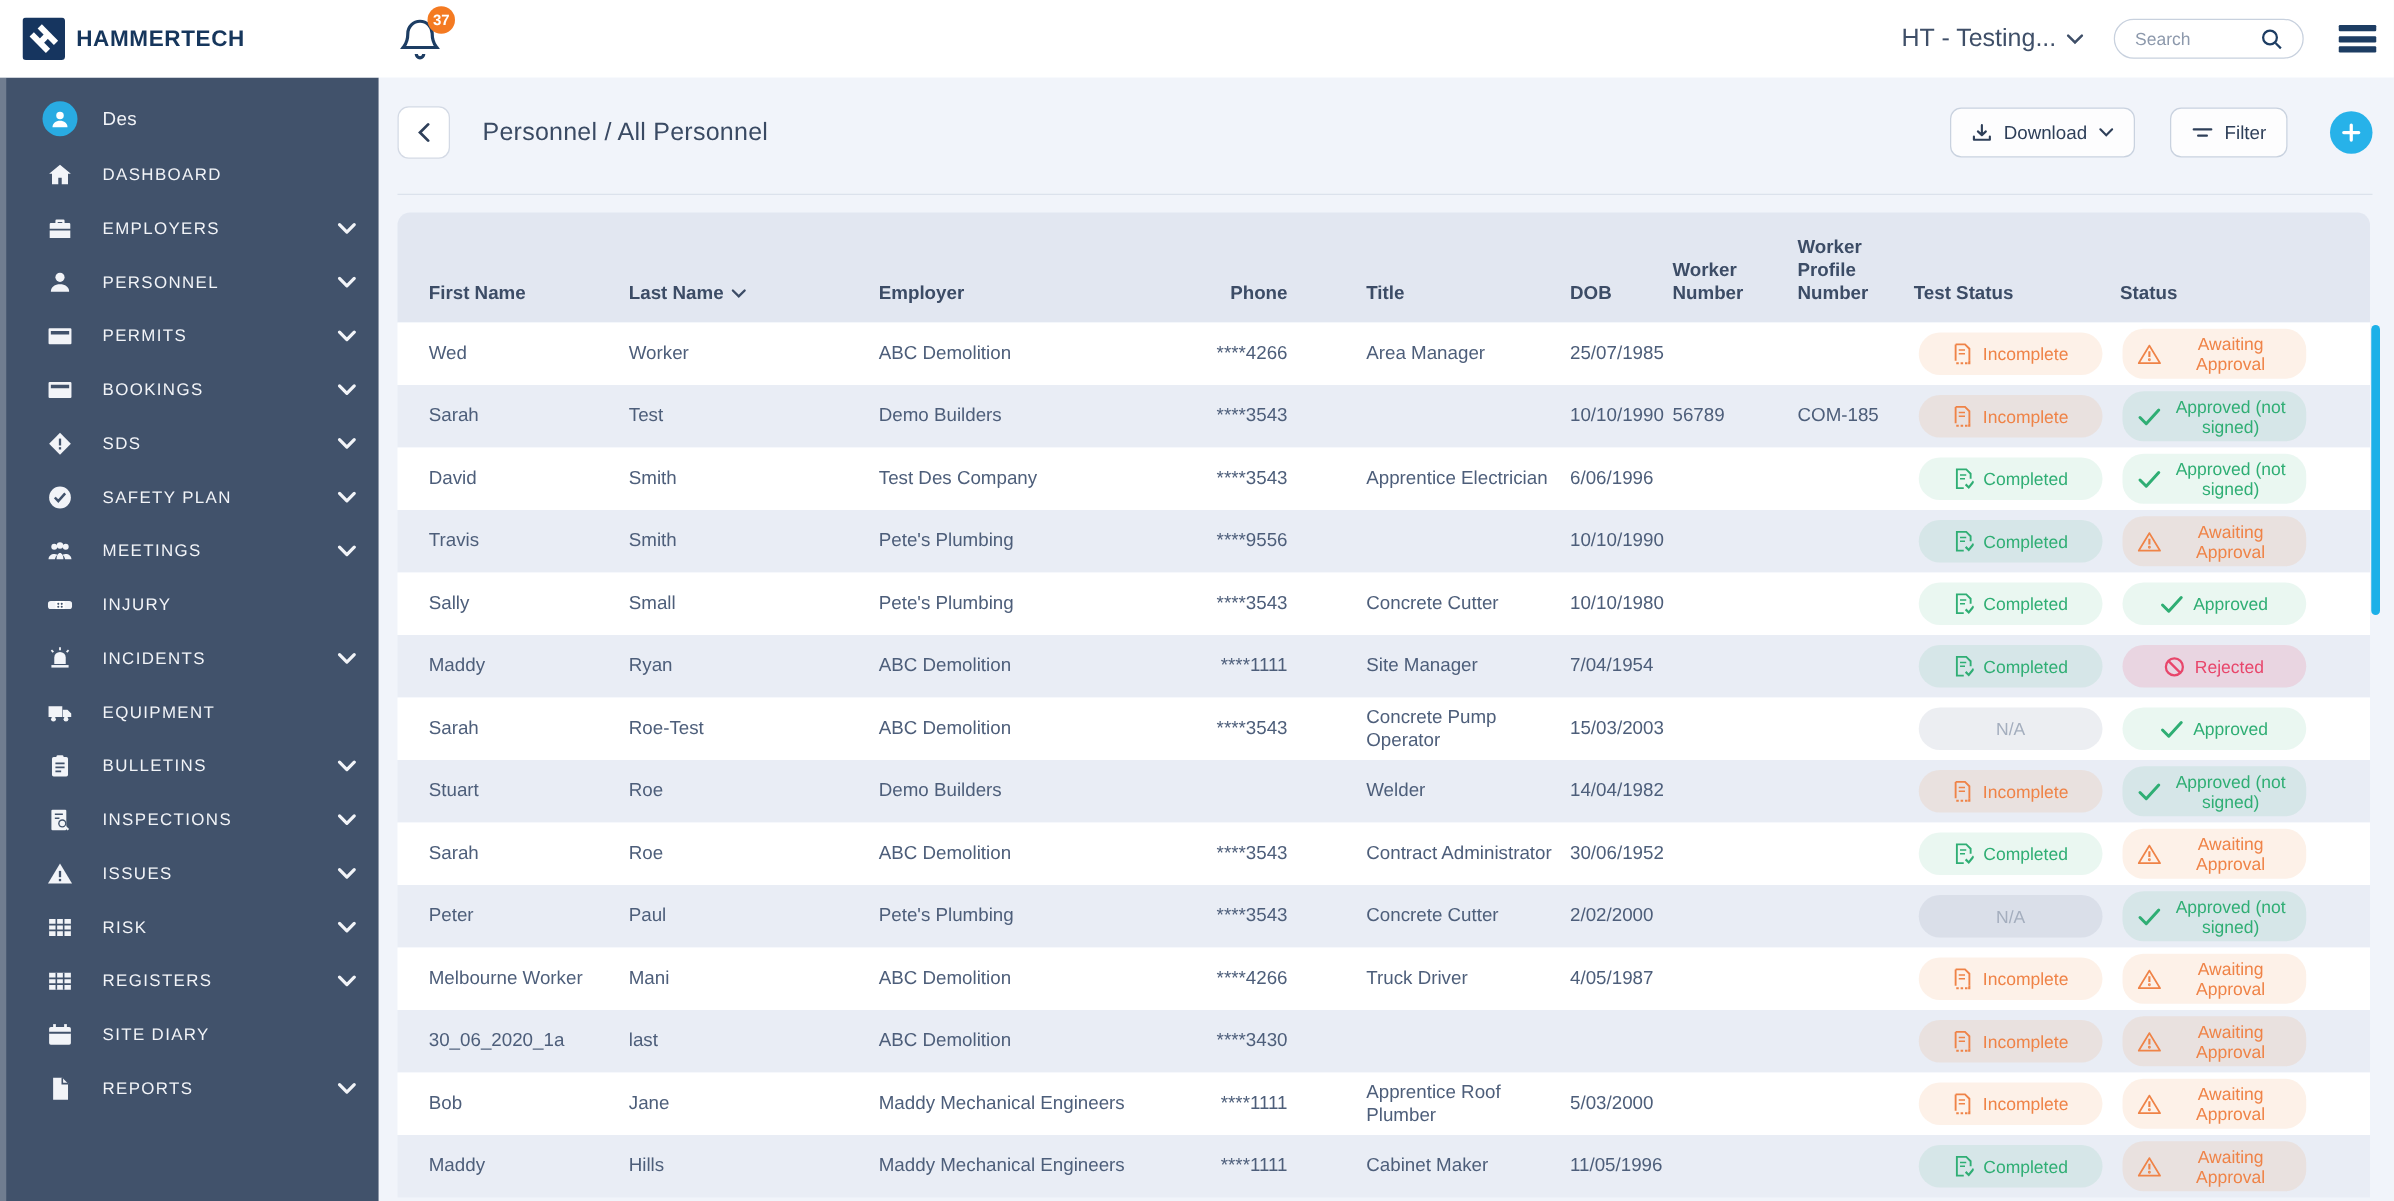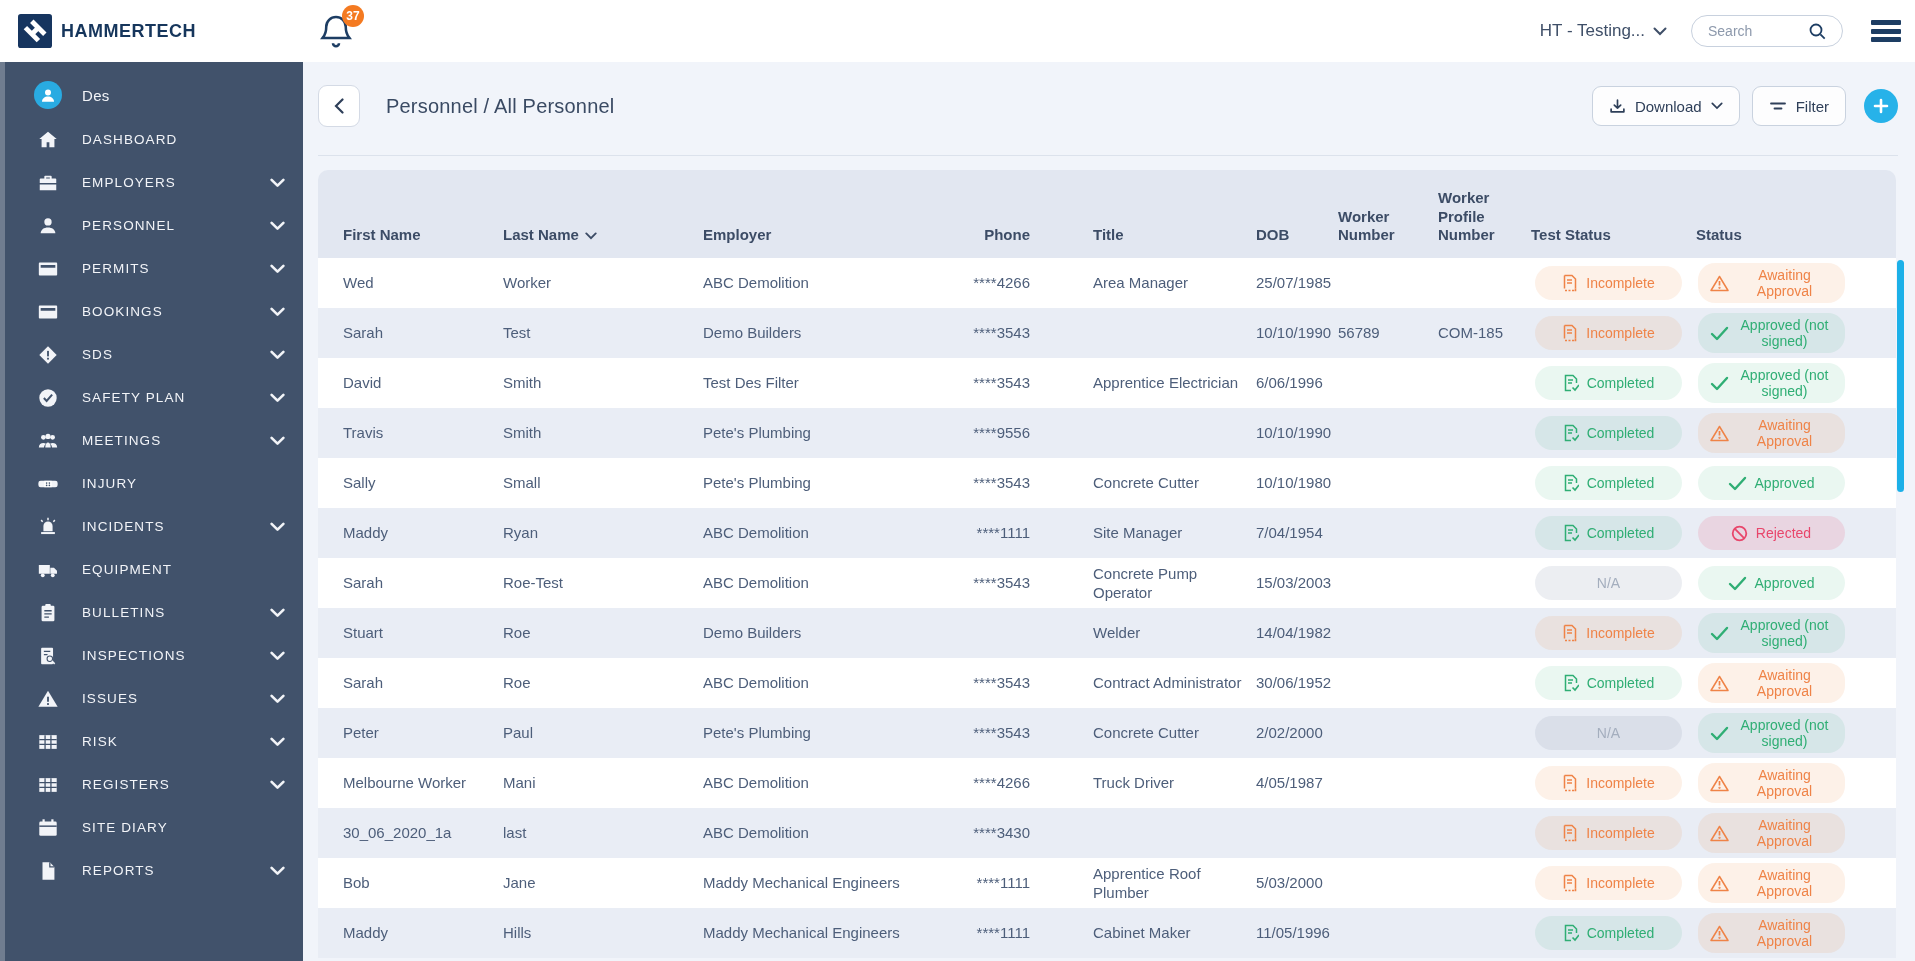--- a/index.html
+++ b/index.html
@@ -10,21 +10,21 @@
   .topbar { position:absolute; left:0; top:0; width:1915px; height:62px;
     background:#ffffff; display:flex; align-items:center; z-index:5; }
   .logo { display:flex; align-items:center; gap:9px; margin-left:18px; cursor:pointer; }
   .logo-mark { width:34px; height:34px; }
   .logo-text { font-size:18px; font-weight:bold; letter-spacing:.5px; color:#16365c; }
   .bell-wrap { position:absolute; left:318px; top:12px; width:42px; height:42px; cursor:pointer; }
   .bell-badge { position:absolute; right:-4px; top:-7px; min-width:22px; height:22px;
     background:#f47a21; color:#fff; border-radius:11px; font-size:12px; font-weight:bold;
     display:flex; align-items:center; justify-content:center; padding:0 4px; }
   .top-right { position:absolute; right:0; top:0; height:62px; display:flex; align-items:center; gap:24px; padding-right:14px; }
-  .org-select { display:flex; align-items:center; gap:8px; color:#3f4f68; font-size:17px; cursor:pointer; }
+  .org-select { display:flex; align-items:center; gap:8px; color:#3f4f68; font-size:20px; cursor:pointer; }
   .search-pill { width:152px; height:32px; border:1px solid #c8d1de; border-radius:16px;
     display:flex; align-items:center; padding:0 10px 0 16px; background:#fff; }
   .search-pill input { border:none; outline:none; width:100px; font-size:14px; color:#3f4f68;
     font-family:inherit; background:transparent; }
   .search-pill input::placeholder { color:#8d99ac; }
   .burger { width:30px; height:22px; display:flex; flex-direction:column; justify-content:space-between; cursor:pointer; margin-left:4px;}
   .burger div { height:5px; background:#1d3d63; border-radius:1px; }
 
   
   .sidebar { position:absolute; left:0; top:62px; width:303px; height:899px;
@@ -41,21 +41,21 @@
   .side-user .avatar { width:28px; height:28px; border-radius:50%; background:#29abe2;
     margin-right:20px; margin-left:-2px; display:flex; align-items:center; justify-content:center; flex:0 0 28px;}
   .side-user .s-label { font-size:15px; letter-spacing:.3px; text-transform:none; }
 
   
   .content { position:absolute; left:303px; top:62px; width:1888px; height:899px; background:#f1f4fa; }
   .toolbar { position:absolute; left:15px; top:20px; width:1580px; height:48px; display:flex; align-items:center; }
   .back-btn { width:42px; height:42px; background:#fff; border:1px solid #d4dae5; border-radius:9px;
     display:flex; align-items:center; justify-content:center; cursor:pointer; }
   .crumb { font-size:20px; color:#3a4a63; margin-left:26px; letter-spacing:.2px; }
-  .toolbar-right { margin-left:auto; display:flex; align-items:center; gap:12px; }
+  .toolbar-right { margin-left:auto; display:flex; align-items:center; gap:28px; }
   .btn { height:40px; background:#fdfdfe; border:1px solid #c9d2df; border-radius:9px;
     display:flex; align-items:center; gap:9px; padding:0 16px; font-size:15px; color:#2e3f59; cursor:pointer; }
   .plus-btn { width:34px; height:34px; border-radius:50%; background:#27b2e9; border:none;
     display:flex; align-items:center; justify-content:center; cursor:pointer; margin-left:6px;}
   .divider { position:absolute; left:15px; top:93px; width:1580px; height:1px; background:#dcе2ec; background:#dce2ec; }
 
   
   .tablewrap { position:absolute; left:15px; top:108px; width:1578px; }
   .thead { display:flex; align-items:flex-end; background:#e2e7f1; border-radius:10px 10px 0 0;
     height:88px; padding-bottom:13px; }
@@ -506,21 +506,21 @@
                   <path d="m2 8 5 5L17 2"></path>
                 </svg>
               </span>
               <span class="p-label">Approved (not signed)</span>
             </div>
           </div>
         </div>
         <div class="trow">
           <div class="td c-first">David</div>
           <div class="td c-last">Smith</div>
-          <div class="td c-emp">Test Des Filter</div>
+          <div class="td c-emp">Test Des Company</div>
           <div class="td c-phone">****3543</div>
           <div class="td c-title">Apprentice Electrician</div>
           <div class="td c-dob">6/06/1996</div>
           <div class="td c-wnum"></div>
           <div class="td c-wpnum"></div>
           <div class="td c-test">
             <div class="pill p-green center">
               <span style="display:flex">
                 <svg width="16" height="18" viewBox="0 0 16 18" fill="none" stroke="#2fae74" stroke-width="1.5">
                   <path d="M13.5 9V5 L10 1.5H2.5v15H8"></path>

